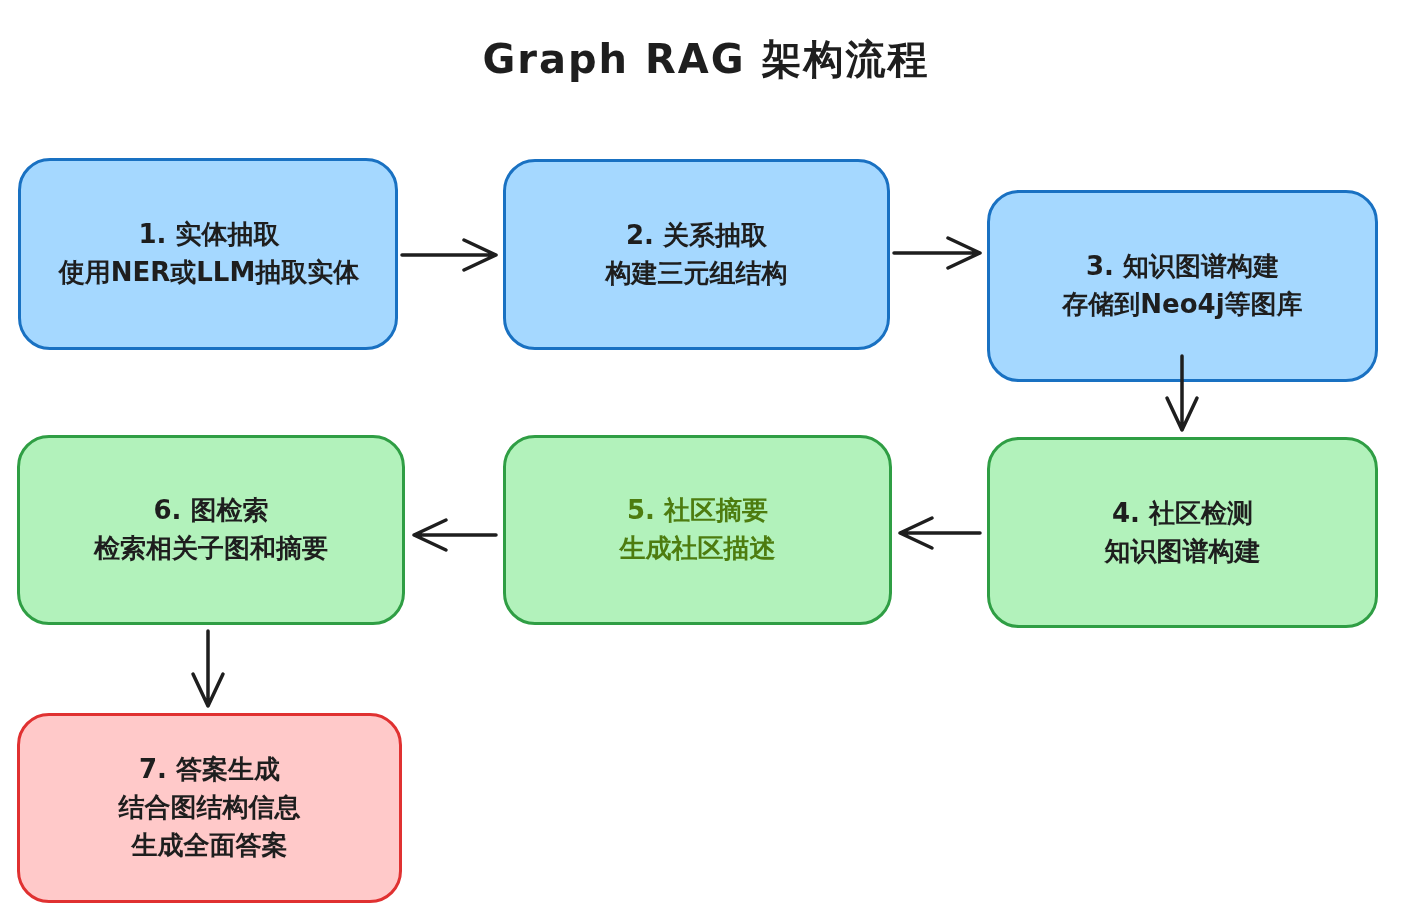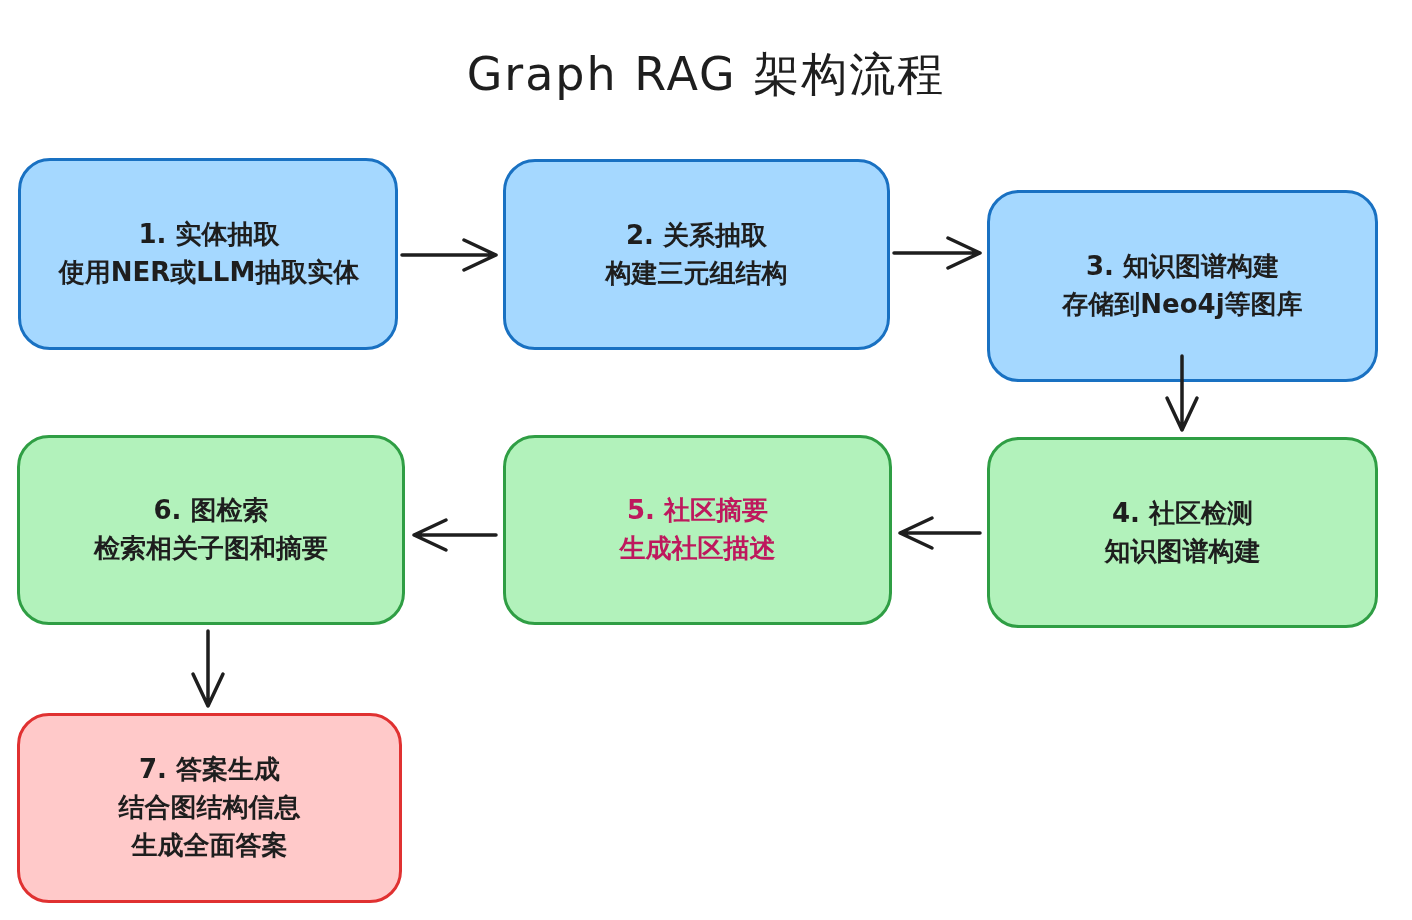--- a/index.html
+++ b/index.html
@@ -10,26 +10,26 @@
   .canvas {
     position: relative;
     width: 1412px;
     height: 920px;
     background: #ffffff;
     font-family: "DejaVu Sans", sans-serif;
     overflow: hidden;
   }
   .title {
     position: absolute;
-    top: 44px;
+    top: 32px;
     left: 0;
     width: 100%;
     text-align: center;
-    font-size: 46px;
-    font-weight: 400;
+    font-size: 40px;
+    font-weight: 700;
     letter-spacing: 2px;
     color: #1e1e1e;
   }
   .node {
     position: absolute;
     box-sizing: border-box;
     border: 3.5px solid #1e1e1e;
     border-radius: 32px;
     display: flex;
     flex-direction: column;
@@ -85,21 +85,21 @@
   <div class="node n3" style="background: rgb(165, 216, 255); border-color: rgb(25, 113, 194); color: rgb(30, 30, 30); margin-top: 32px;">
     <span class="line">3. 知识图谱构建</span>
     <span class="line">存储到Neo4j等图库</span>
   </div>
 
   <div class="node n4" style="background: rgb(178, 242, 187); border-color: rgb(47, 158, 68); color: rgb(30, 30, 30);">
     <span class="line">4. 社区检测</span>
     <span class="line">知识图谱构建</span>
   </div>
 
-  <div class="node n5" style="background: rgb(178, 242, 187); border-color: rgb(47, 158, 68); color: #be185d;">
+  <div class="node n5" style="background: rgb(178, 242, 187); border-color: rgb(47, 158, 68); color: #4d7c0f;">
     <span class="line">5. 社区摘要</span>
     <span class="line">生成社区描述</span>
   </div>
 
   <div class="node n6" style="background: rgb(178, 242, 187); border-color: rgb(47, 158, 68); color: rgb(30, 30, 30);">
     <span class="line">6. 图检索</span>
     <span class="line">检索相关子图和摘要</span>
   </div>
 
   <div class="node n7" style="background: rgb(255, 201, 201); border-color: rgb(224, 49, 49); color: rgb(30, 30, 30);">

